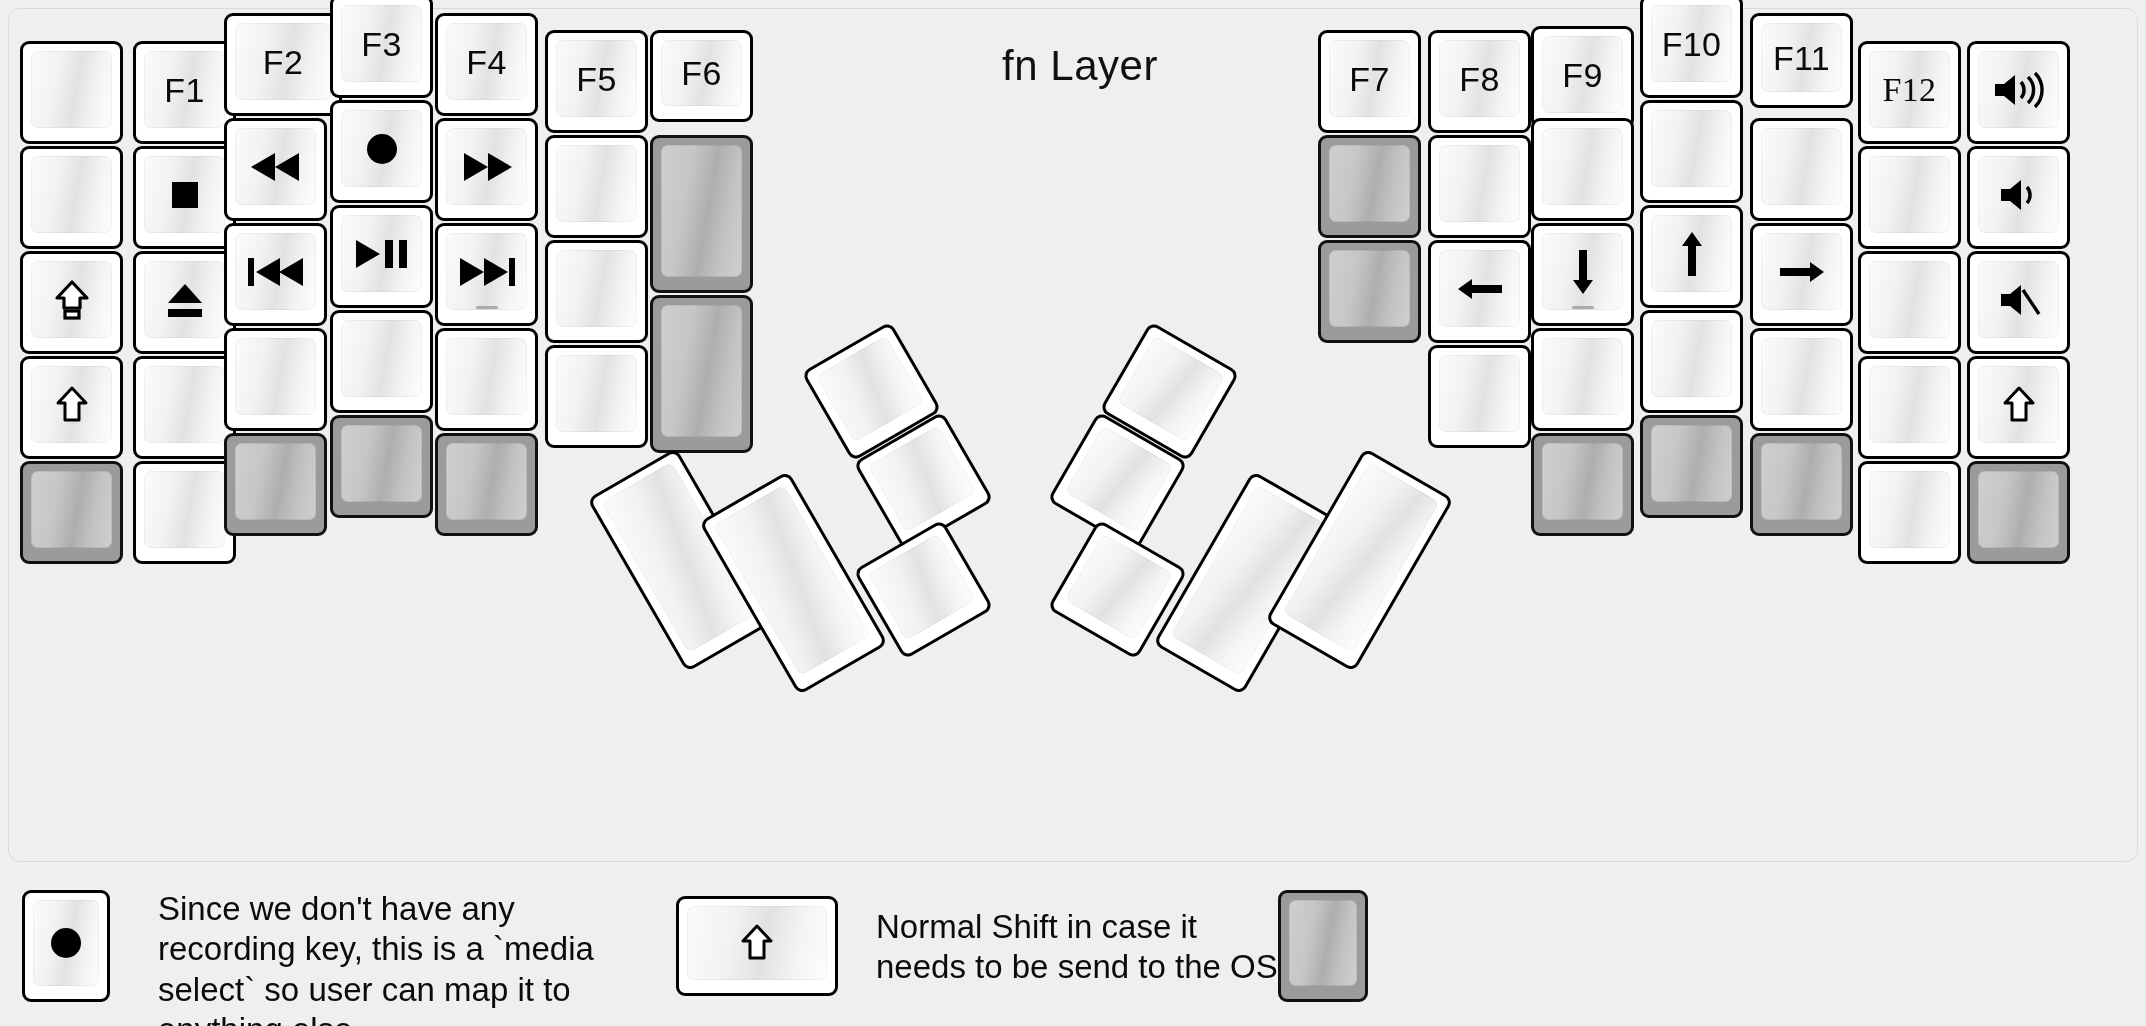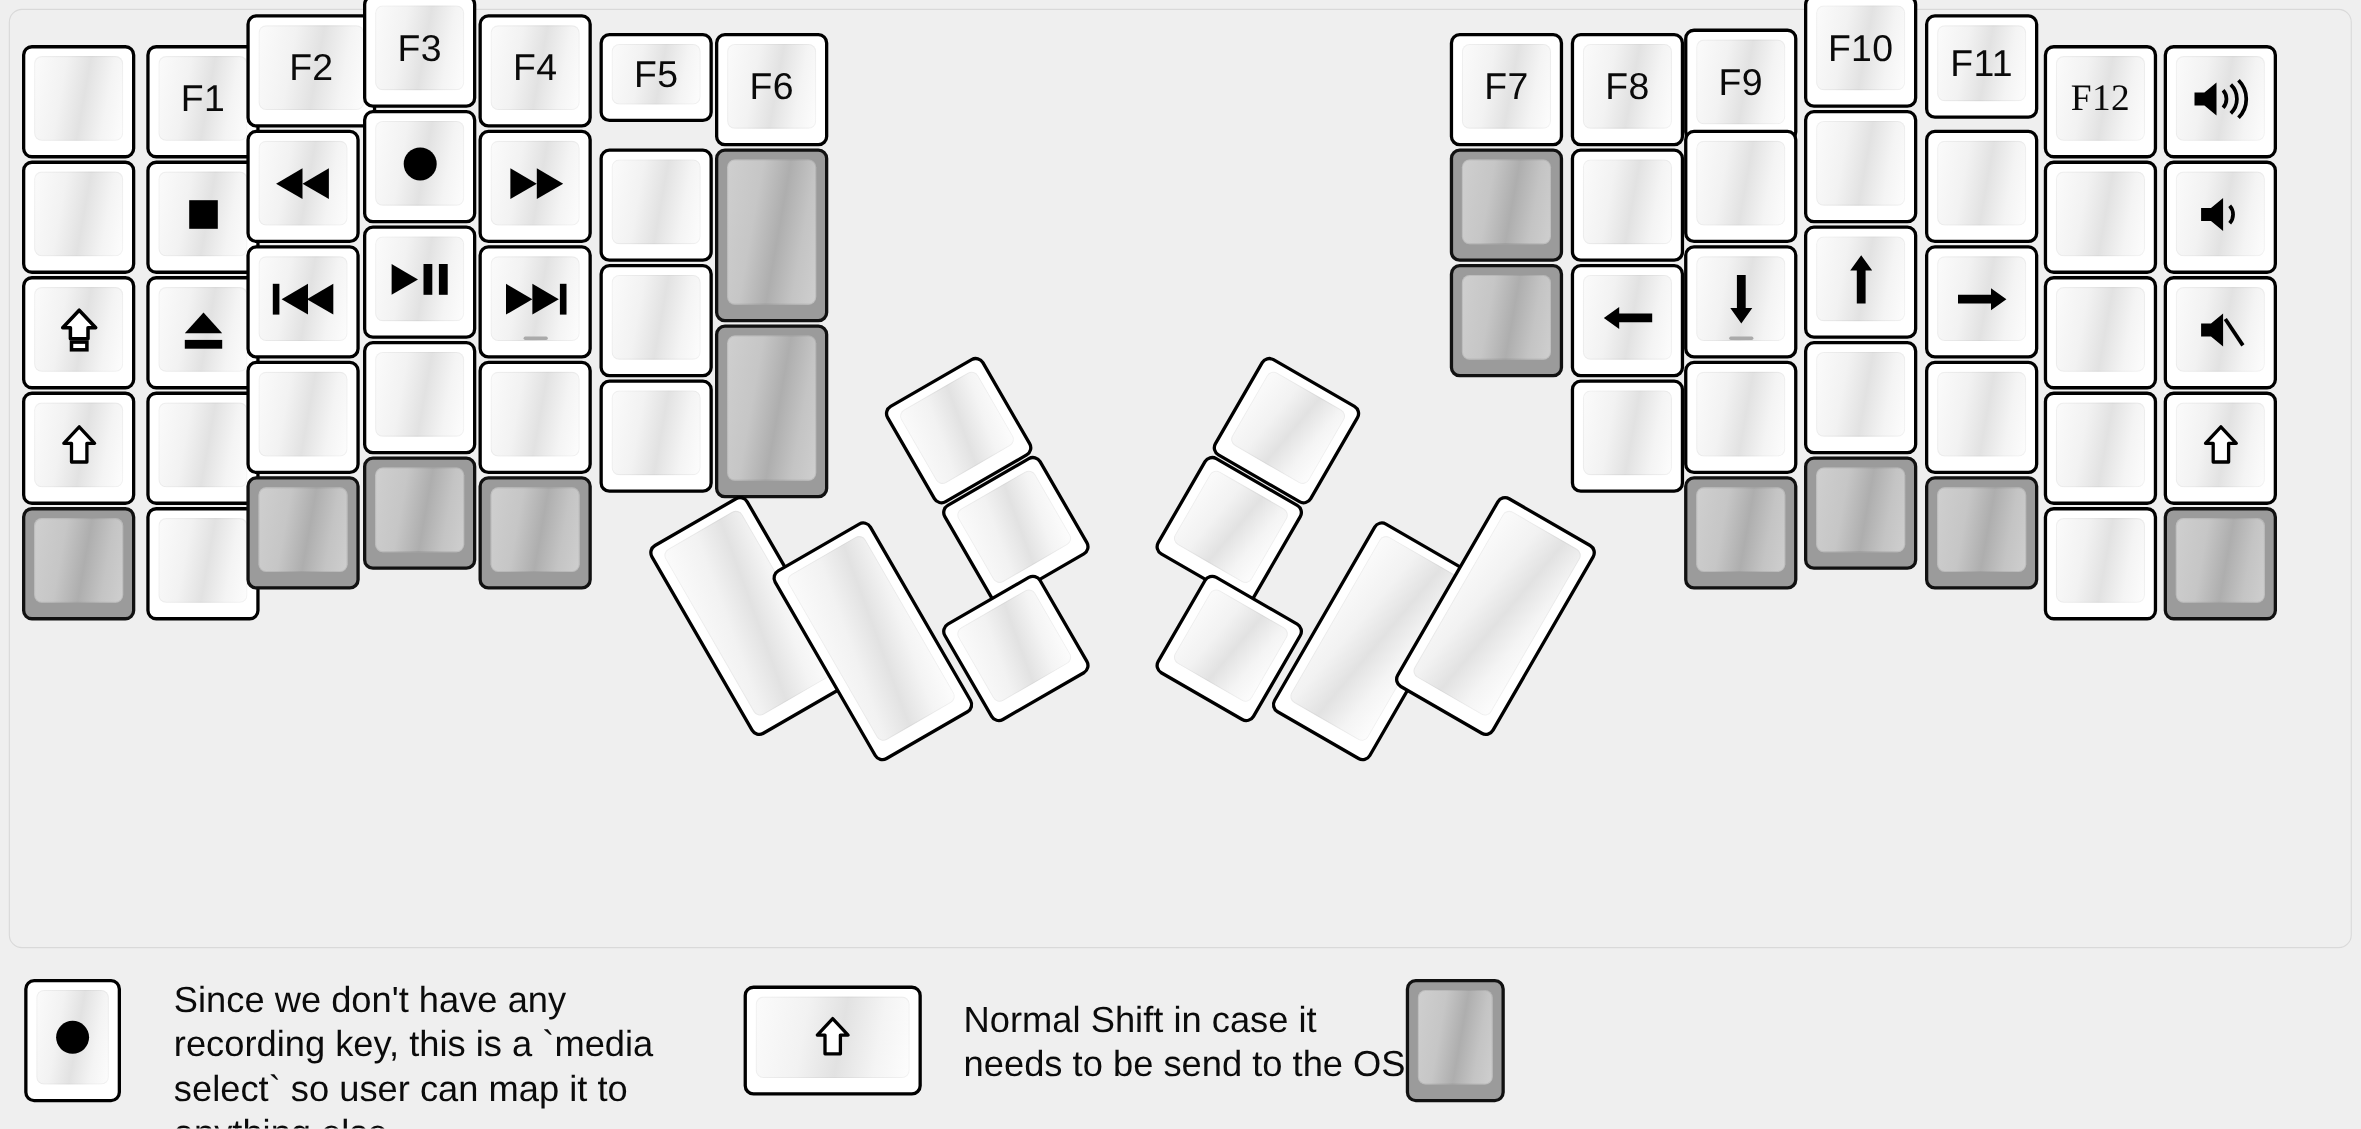--- a/index.html
+++ b/index.html
@@ -86,20 +86,21 @@
   #legend-2 .legend-key{width:90px;height:112px;}
   #legend-2 .legend-text{left:136px;top:-2px;width:700px;}
 </style>
 </head>
 <body>
 
 <div id="root">
 
   <div class="panel" id="board-panel"></div>
 
+  <div id="title">fn Layer</div>
 
   <div id="keys">
       <div class="key" style="left: 20px; top: 41px; width: 103px; height: 103px;">
         <div class="cap"></div>
       </div>
       <div class="key" style="left: 20px; top: 146px; width: 103px; height: 103px;">
         <div class="cap"></div>
       </div>
       <div class="key" style="left: 20px; top: 251px; width: 103px; height: 103px;">
         <div class="cap">
@@ -222,35 +223,35 @@
             </svg></span>
         </div>
         <div class="underbar"></div>
       </div>
       <div class="key" style="left: 435px; top: 328px; width: 103px; height: 103px;">
         <div class="cap"></div>
       </div>
       <div class="key transparent" style="left: 435px; top: 433px; width: 103px; height: 103px;">
         <div class="cap"></div>
       </div>
-      <div class="key" style="left: 545px; top: 30px; width: 103px; height: 81px;">
+      <div class="key" style="left: 545px; top: 30px; width: 103px; height: 103px;">
         <div class="cap">
           <span class="lbl">F5</span>
         </div>
       </div>
       <div class="key" style="left: 545px; top: 135px; width: 103px; height: 103px;">
         <div class="cap"></div>
       </div>
       <div class="key" style="left: 545px; top: 240px; width: 103px; height: 103px;">
         <div class="cap"></div>
       </div>
       <div class="key" style="left: 545px; top: 345px; width: 103px; height: 103px;">
         <div class="cap"></div>
       </div>
-      <div class="key" style="left: 650px; top: 30px; width: 103px; height: 103px;">
+      <div class="key" style="left: 650px; top: 30px; width: 103px; height: 92px;">
         <div class="cap">
           <span class="lbl">F6</span>
         </div>
       </div>
       <div class="key transparent" style="left: 650px; top: 135px; width: 103px; height: 158px;">
         <div class="cap"></div>
       </div>
       <div class="key transparent" style="left: 650px; top: 295px; width: 103px; height: 158px;">
         <div class="cap"></div>
       </div>

